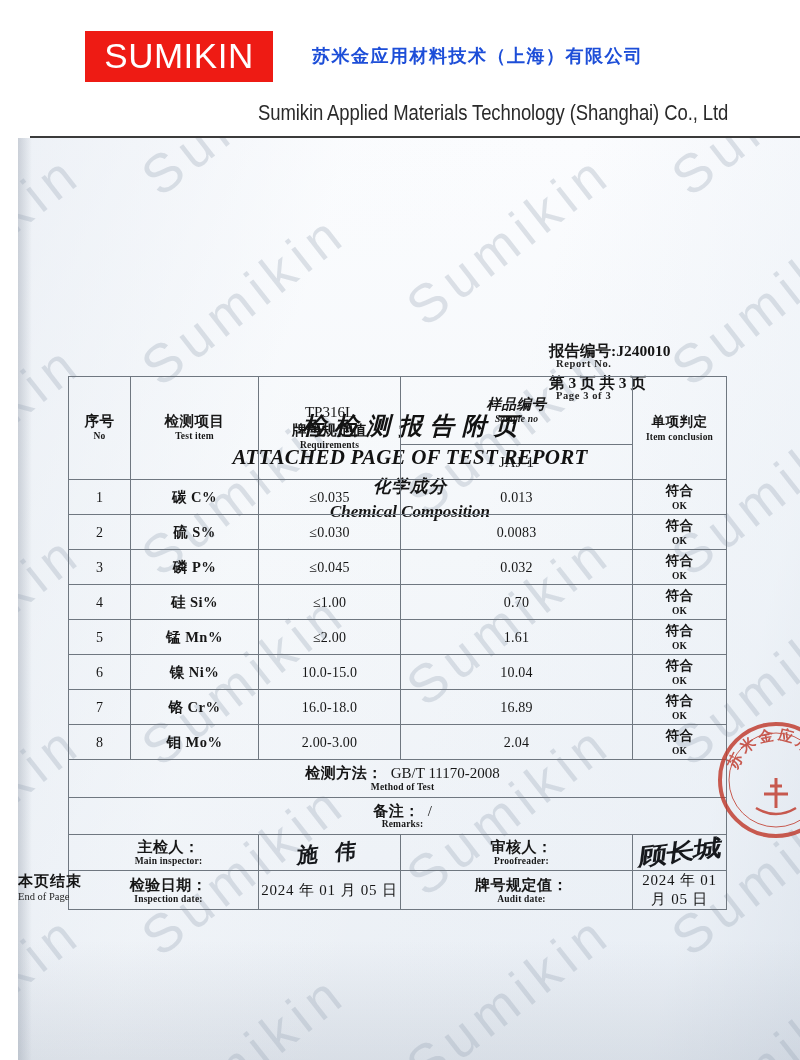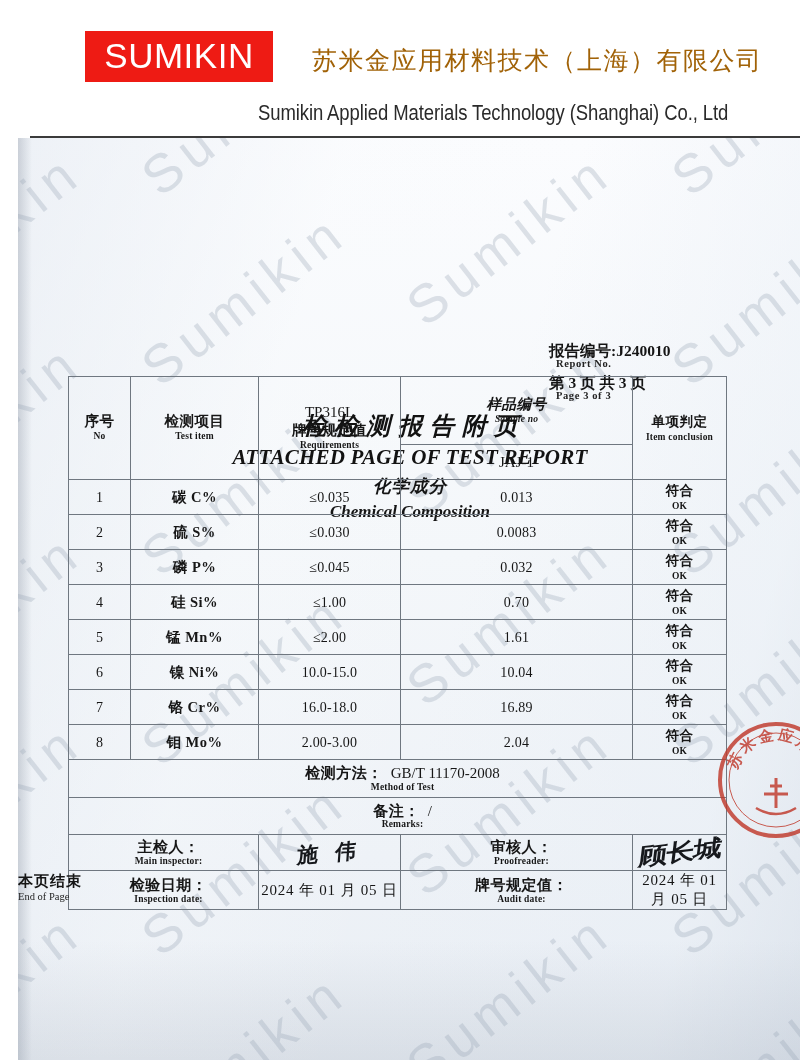--- a/index.html
+++ b/index.html
@@ -30,22 +30,22 @@
   .logo-text {
     color: #ffffff;
     font-family: "Liberation Sans", sans-serif;
     font-size: 35px; font-weight: 400;
     letter-spacing: 0.5px; line-height: 1;
     padding-bottom: 2px;
   }
   .cn-company {
     position: absolute; left: 312px; top: 44px;
     font-family: "Liberation Sans", sans-serif;
-    font-size: 25px; font-weight: 400;
-    letter-spacing: 1.5px; color: #a16207;
+    font-size: 18px; font-weight: 700;
+    letter-spacing: 1.5px; color: #1d4ed8;
     white-space: nowrap;
   }
   .en-company {
     position: absolute; left: 258px; top: 100px;
     font-family: "Liberation Sans", sans-serif;
     font-size: 18.5px; font-weight: 400;
     color: #2a2a2a; letter-spacing: -0.1px;
     white-space: nowrap;
     transform: scaleY(1.18); transform-origin: left top;
   }

